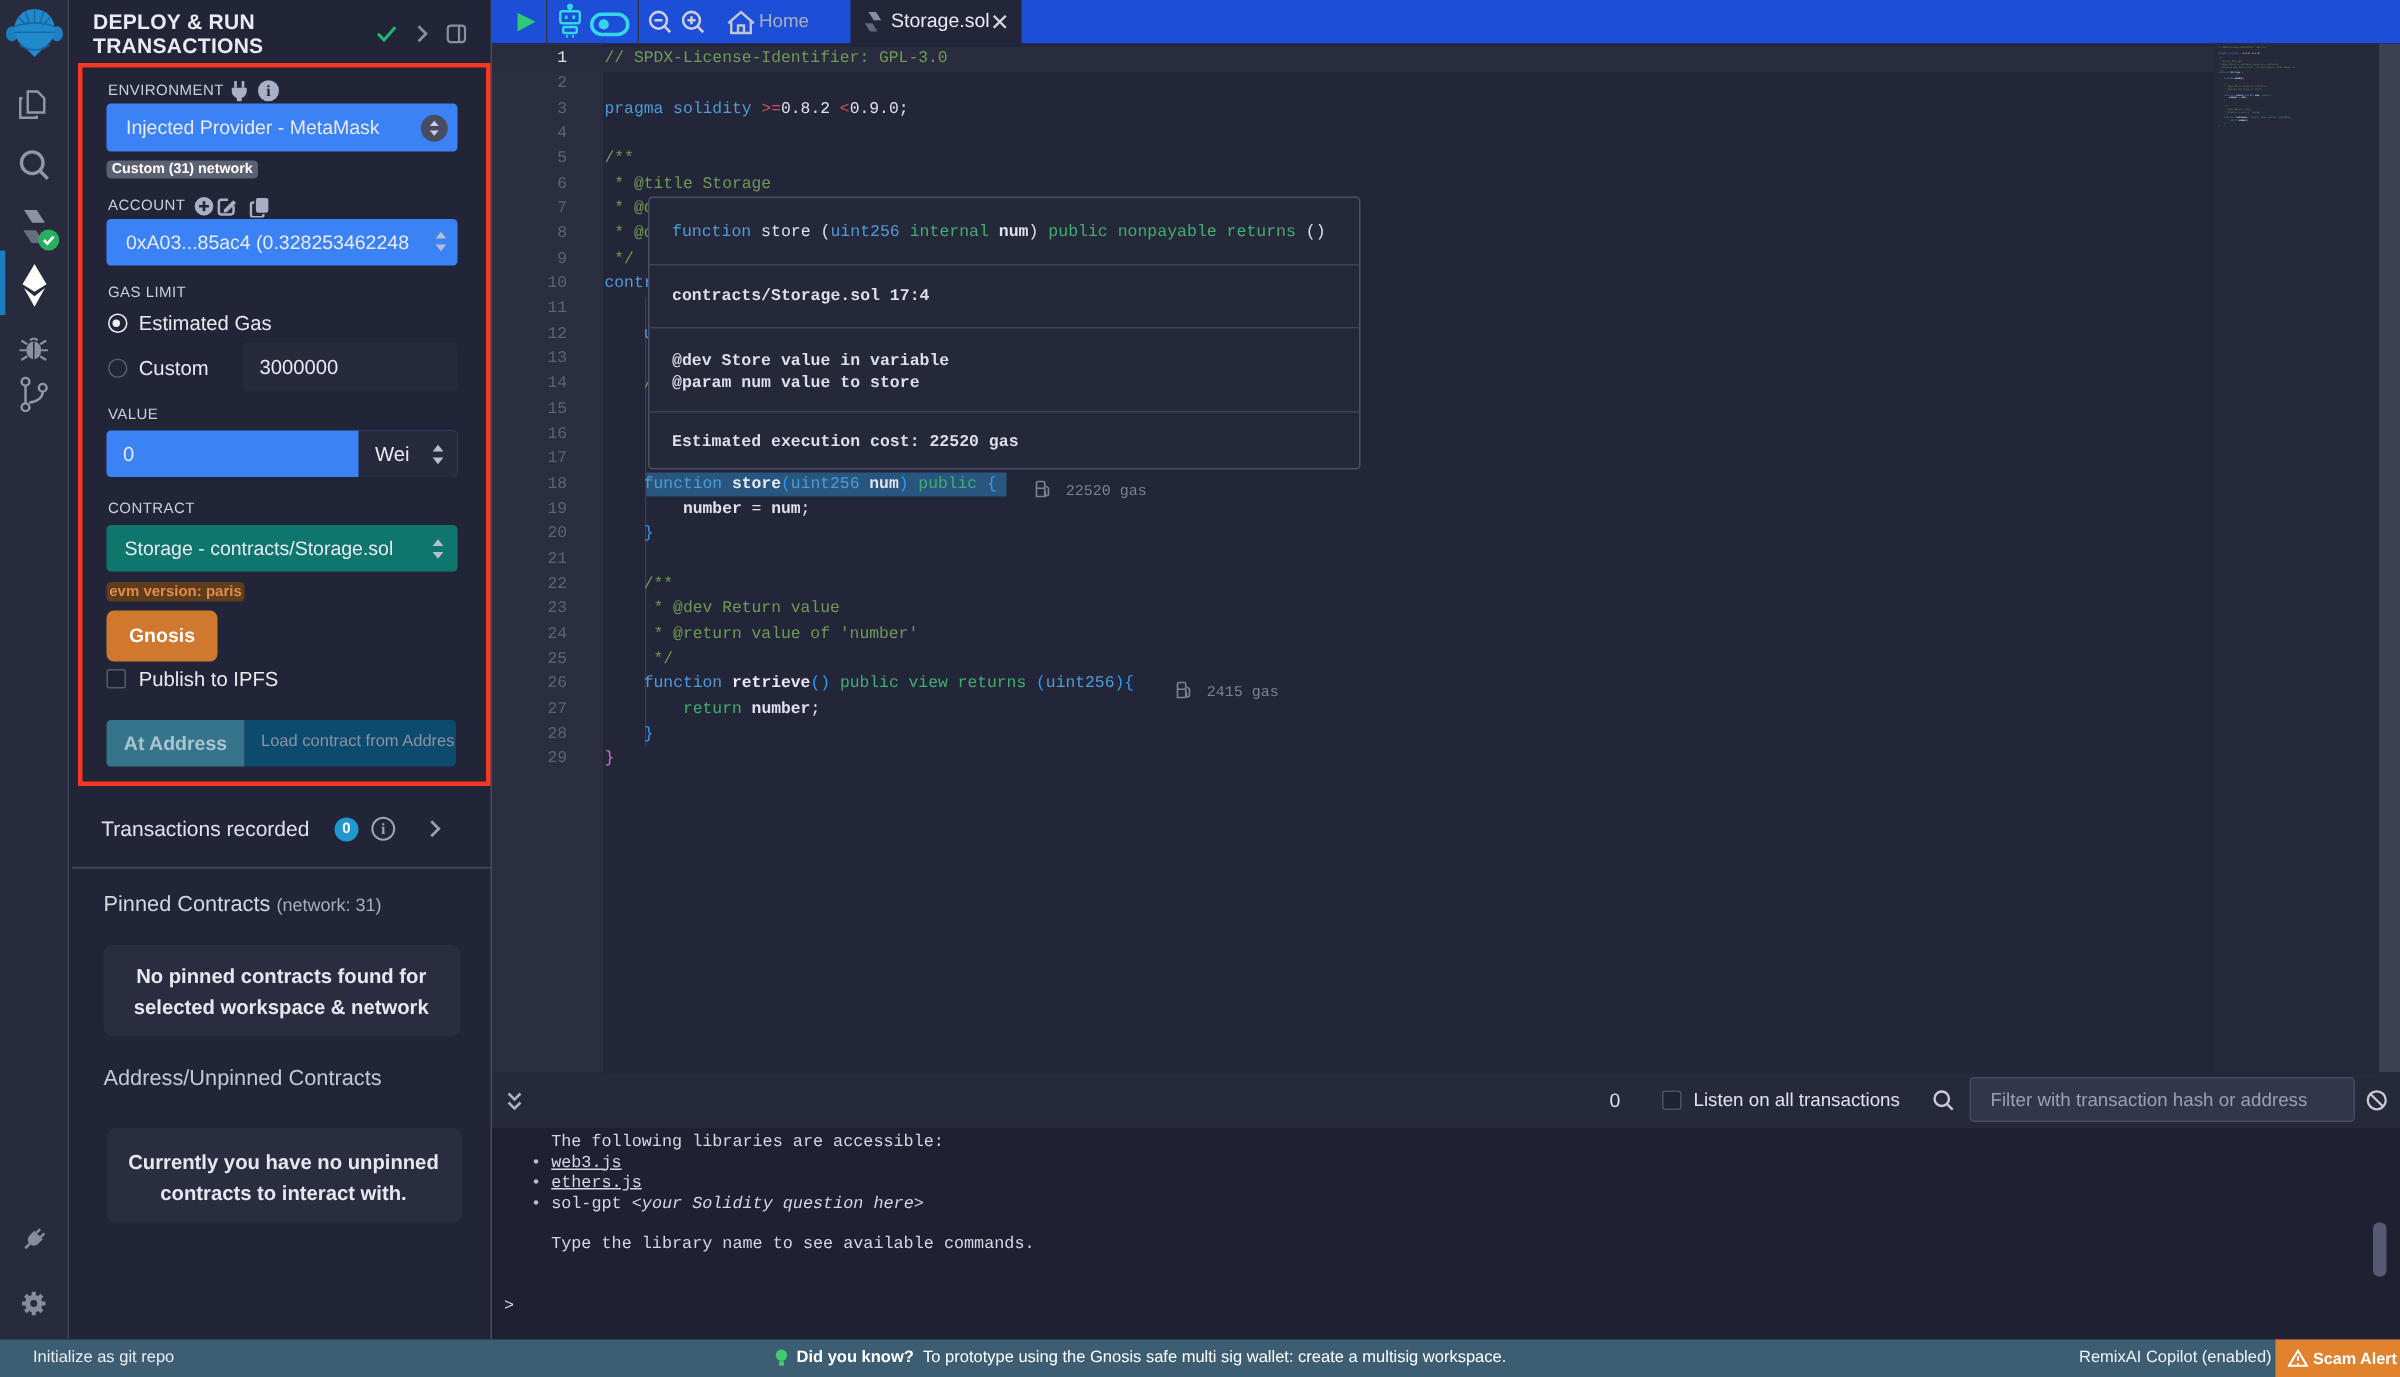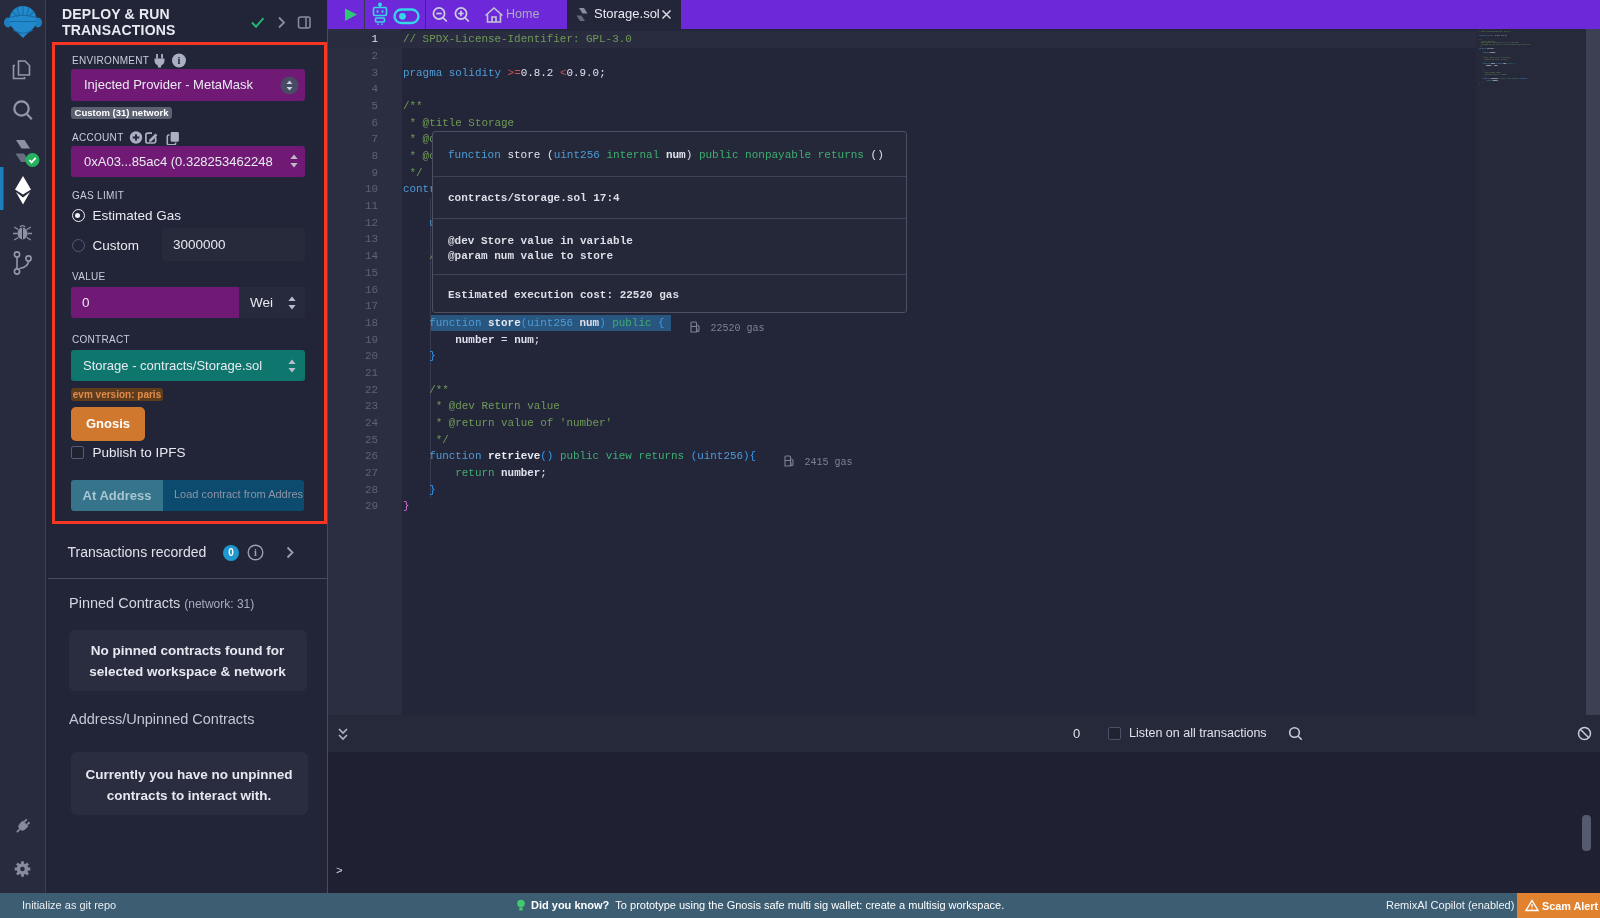--- a/index.html
+++ b/index.html
@@ -8,25 +8,25 @@
   #page { position:absolute; left:0; top:0; width:1600px; height:914px; }
   .abs { position:absolute; }
   .mono { font-family:"Liberation Mono", monospace; }
 
   
   #rail { left:0; top:0; width:46px; height:893px; background:#282b3d; border-right:1px solid #3c4054; }
 
   
   #panel { left:46px; top:0; width:282px; height:893px; background:#222437; border-right:1px solid #474b60; }
   .lbl { font-size:10px; color:#c9cedd; letter-spacing:.3px; font-weight:400; }
-  .ctl { position:absolute; left:25px; width:234px; background:#701a75; border-radius:3px; color:#e8eaf1; }
+  .ctl { position:absolute; left:25px; width:234px; background:#3b82f6; border-radius:3px; color:#e8eaf1; }
   .badge-grey { position:absolute; background:#5c6172; border-radius:3px; color:#fff; font-size:9.5px; font-weight:bold; }
 
   
-  #tabbar { left:328px; top:0; width:1272px; height:29px; background:#6d28d9; }
+  #tabbar { left:328px; top:0; width:1272px; height:29px; background:#1d4ed8; }
   #editor { left:328px; top:29px; width:1272px; height:686px; background:#232539; overflow:hidden; }
   #term-head { left:328px; top:715px; width:1272px; height:37px; background:#262939; }
   #term-body { left:328px; top:752px; width:1272px; height:141px; background:#1f2133; }
   #statusbar { left:0px; top:893px; width:1600px; height:25px; background:#3c5d72; }
 
   pre.code { font-family:"Liberation Mono", monospace; font-size:10.9px; line-height:16.68px; }
   .c { color:#6f9a56; } 
   .k { color:#4e9cd6; } 
   .g { color:#3fae71; } 
   .r { color:#cd5252; } 
@@ -388,26 +388,35 @@
     <svg class="abs" style="left:9px; top:12px;" width="12" height="15" viewBox="0 0 12 15">
       <path d="M2 2 l4 4 4 -4 M2 8 l4 4 4 -4" stroke="#aeb2c2" stroke-width="1.7" fill="none"></path>
     </svg>
     <div class="abs" style="left:745px; top:11px; font-size:13px; color:#dfe2ea;">0</div>
     <div class="abs" style="left:780px; top:12px; width:13px; height:13px; background:#1f2231; border:1.5px solid #4c5166; border-radius:2px;"></div>
     <div class="abs" style="left:801px; top:11px; font-size:12.5px; color:#dfe2ea;">Listen on all transactions</div>
     <svg class="abs" style="left:960px; top:11px;" width="16" height="16" viewBox="0 0 16 16">
       <circle cx="6.5" cy="6.5" r="4.8" stroke="#c9ccd8" stroke-width="1.6" fill="none"></circle>
       <path d="M10.2 10.2 l3.6 3.6" stroke="#c9ccd8" stroke-width="1.6"></path>
     </svg>
+    <div class="abs" style="left:985px; top:3px; width:257px; height:30px; background:#32364a; border:1px solid #454a5f; border-radius:3px;">
+      <span class="abs" style="left:13px; top:7px; font-size:12.5px; color:#9aa0b4; white-space:nowrap;">Filter with transaction hash or address</span>
+    </div>
     <svg class="abs" style="left:1249px; top:11px;" width="15" height="15" viewBox="0 0 15 15">
       <circle cx="7.5" cy="7.5" r="6" stroke="#c9ccd8" stroke-width="1.5" fill="none"></circle>
       <path d="M3.3 3.3 l8.4 8.4" stroke="#c9ccd8" stroke-width="1.5"></path>
     </svg>
   </div>
   <div id="term-body" class="abs">
+    <pre class="mono abs" style="left:26px; top:4px; font-size:11.2px; line-height:13.5px; color:#d5d7e0;">  The following libraries are accessible:
+<span style="color:#b9bcc8;">•</span> <span style="text-decoration:underline;">web3.js</span>
+<span style="color:#b9bcc8;">•</span> <span style="text-decoration:underline;">ethers.js</span>
+<span style="color:#b9bcc8;">•</span> sol-gpt <span style="font-style:italic;">&lt;your Solidity question here&gt;</span>
+
+  Type the library name to see available commands.</pre>
     <div class="mono abs" style="left:8px; top:113px; font-size:11.2px; color:#d5d7e0;">&gt;</div>
     <div class="abs" style="left:1254px; top:63px; width:9px; height:36px; background:#565a70; border-radius:4px;"></div>
   </div>
   <div id="statusbar" class="abs">
     <div class="abs" style="left:22px; top:6px; font-size:11px; color:#e8edf2;">Initialize as git repo</div>
     <svg class="abs" style="left:515px; top:5px;" width="12" height="15" viewBox="0 0 12 15">
       <circle cx="6" cy="5.5" r="3.8" fill="#43c96e"></circle>
       <rect x="4.3" y="9.5" width="3.4" height="3" fill="#43c96e"></rect>
     </svg>
     <div class="abs" style="left:531px; top:6px; font-size:11px; color:#ffffff;"><b>Did you know?</b>&nbsp;&nbsp;To prototype using the Gnosis safe multi sig wallet: create a multisig workspace.</div>

